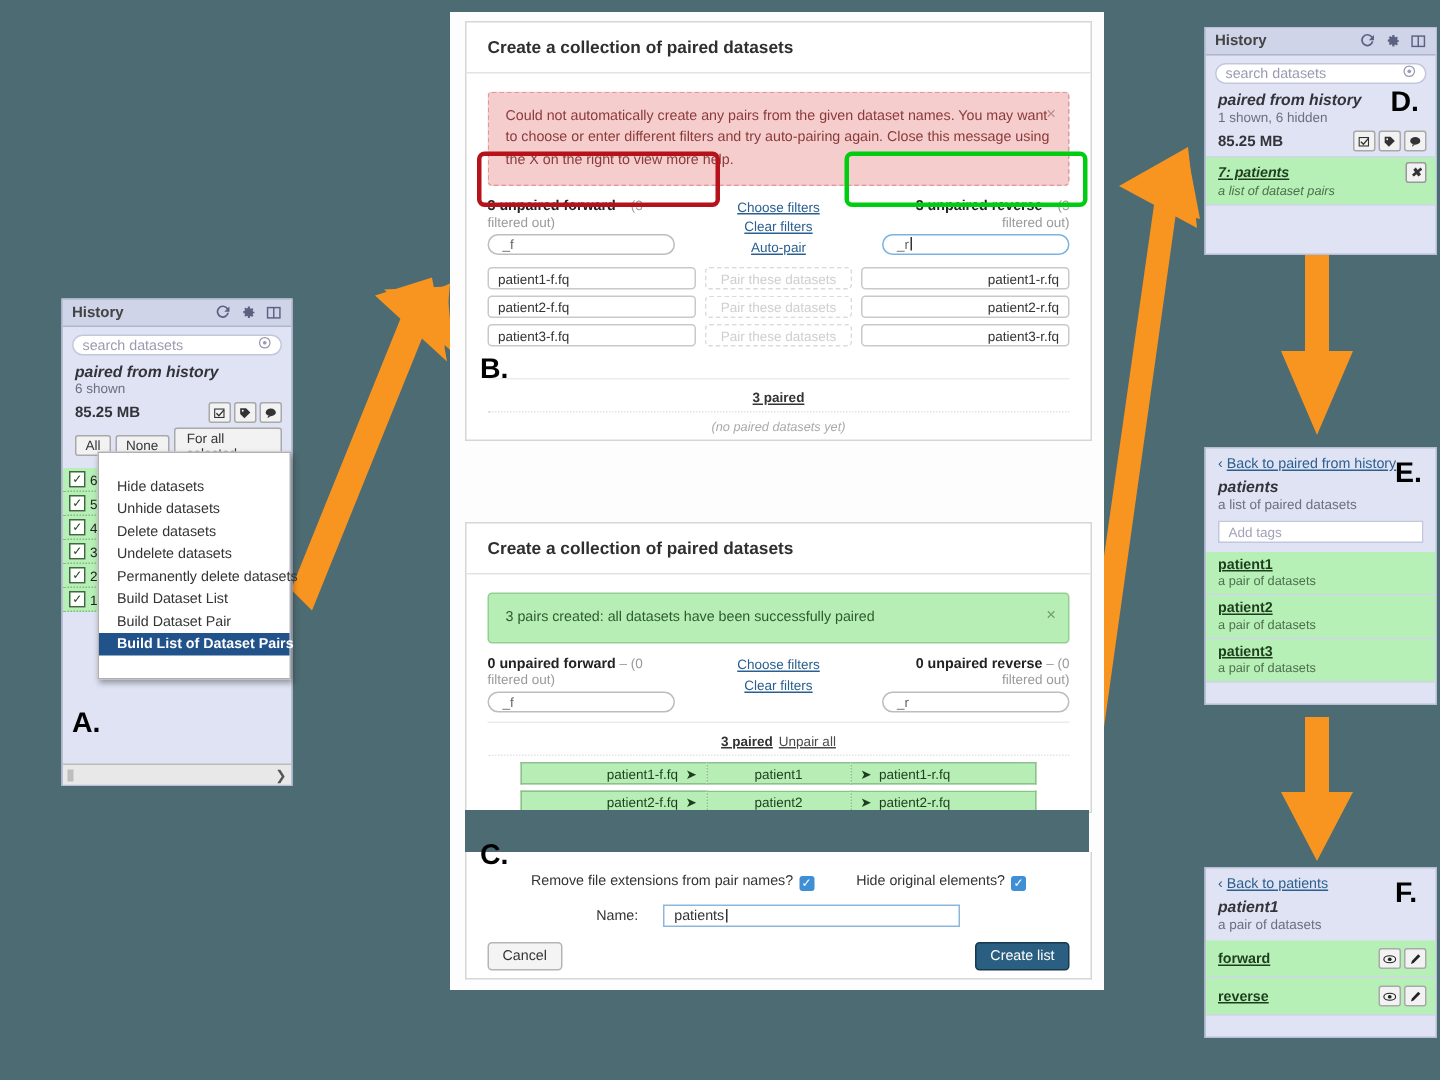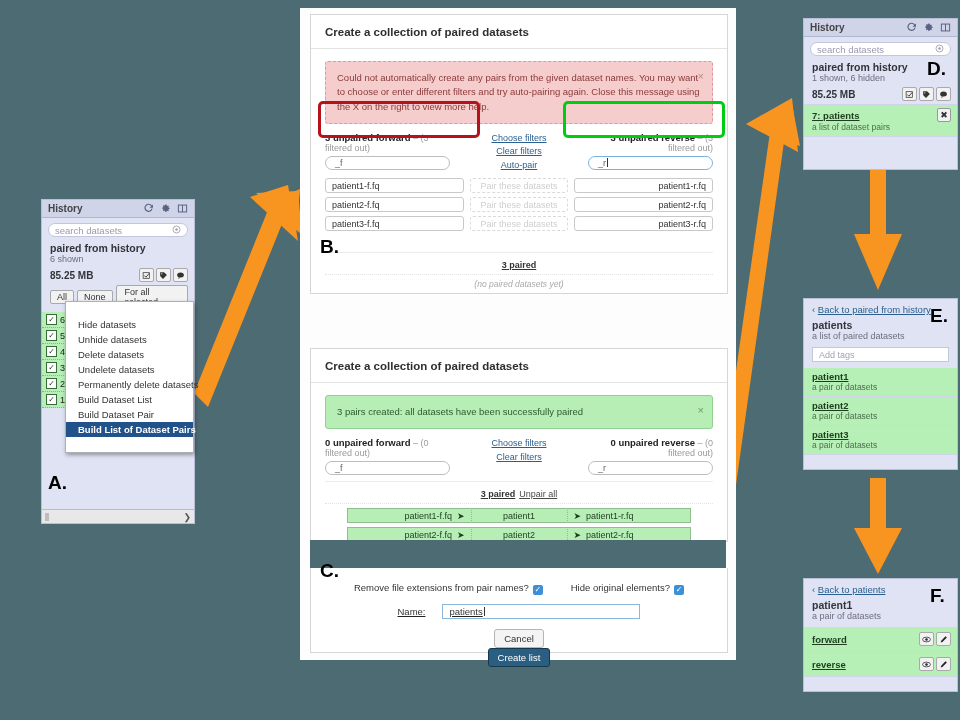--- a/index.html
+++ b/index.html
@@ -36,21 +36,21 @@
     height:14px;
     background:#fff;
     border:1px solid #c3c7dd;
     border-radius:8px;
     display:flex;align-items:center;
     padding:0 6px;
     font-size:9.5px;color:#9a9ab0;
     box-sizing:border-box;
   }
   .searchbox .sp{flex:1;}
-  .hname{font-weight:bold;font-size:10.5px;color:#33343a;padding:1px 8px 0 8px;}
+  .hname{font-weight:bold;font-size:10.5px;color:#33343a;padding:1px 8px 0 8px;font-style:italic;}
   .hsub{font-size:9px;color:#6e6e80;padding:0 8px 2px 8px;}
   .hsize-row{display:flex;align-items:center;padding:2px 6px 3px 8px;}
   .hsize{font-weight:bold;font-size:10px;color:#33343a;flex:1;}
   .mini-btns{display:flex;gap:2px;}
   .mini-btn{
     width:13px;height:12px;background:#f2f2f2;border:1px solid #a9a9a9;
     border-radius:2px;display:flex;align-items:center;justify-content:center;
   }
   .mini-btn svg{display:block}
   .selrow{display:flex;align-items:center;gap:3px;padding:0 6px 3px 8px;}
@@ -150,29 +150,29 @@
   .pcell.r{flex:1;justify-content:flex-start;gap:5px;border-left:1px dotted #8fbf8f;}
 
   .opts{
     display:flex;justify-content:center;gap:28px;align-items:center;
     font-size:9.5px;color:#333;padding:10px 14px 0 14px;
     border-top:1px solid #e7e7e7;margin-top:4px;
   }
   .cbx{width:10px;height:10px;background:#3e8fd6;border-radius:2px;
        display:inline-flex;align-items:center;justify-content:center;
        color:#fff;font-size:8px;line-height:1;margin-left:4px;vertical-align:-1px;}
-  .namerow{display:flex;justify-content:center;align-items:center;gap:17px;padding:9px 14px 0 14px;text-decoration:underline;}
+  .namerow{display:flex;justify-content:center;align-items:center;gap:17px;padding:9px 14px 0 14px;}
   .namerow .lbl{font-size:9.5px;color:#333;}
   .nameinput{
     width:198px;height:15px;border:1px solid #8cb7dd;background:#fff;
     display:flex;align-items:center;padding:0 6px;font-size:9.5px;color:#333;
     box-sizing:border-box;
   }
   .caret{display:inline-block;width:1px;height:9px;background:#333;margin-left:1px;}
-  .footrow{display:flex;justify-content:space-between;align-items:center;padding:10px 14px 12px 14px;flex-direction:column;}
+  .footrow{display:flex;justify-content:space-between;align-items:center;padding:10px 14px 12px 14px;}
   .btn-cancel{
     background:#f4f4f4;border:1px solid #b5b5b5;border-radius:3px;
     font-size:9.5px;padding:3px 9px;color:#333;
   }
   .btn-create{
     background:#2b5f82;border:1px solid #17394f;border-radius:3px;
     font-size:9.5px;padding:3px 9px;color:#fff;
   }
 
   
@@ -537,21 +537,21 @@
           </svg>
         </span>
       <span class="mini-btn">
           <svg width="9" height="9" viewBox="0 0 16 16">
             <ellipse cx="8" cy="7" rx="6" ry="4.5" fill="#333"></ellipse>
             <path d="M5 11l-1 3 4-2.6z" fill="#333"></path>
           </svg>
         </span>
     </span>
   </div>
-  <div class="el" style="border-top:1px solid #cfd4e8;">
+  <div class="el" style="border-top:1px solid #cfd4e8;font-style:italic;">
     <div class="el-row">
       <span class="n grow">7: patients</span>
       <span class="closebtn">✖</span>
     </div>
     <div class="d">a list of dataset pairs</div>
   </div>
 </div>
 <div class="abs letter" style="left:927px;top:58px;">D.</div>
 
 <div class="abs hist" style="left:803px;top:298px;width:155px;height:172px;">

